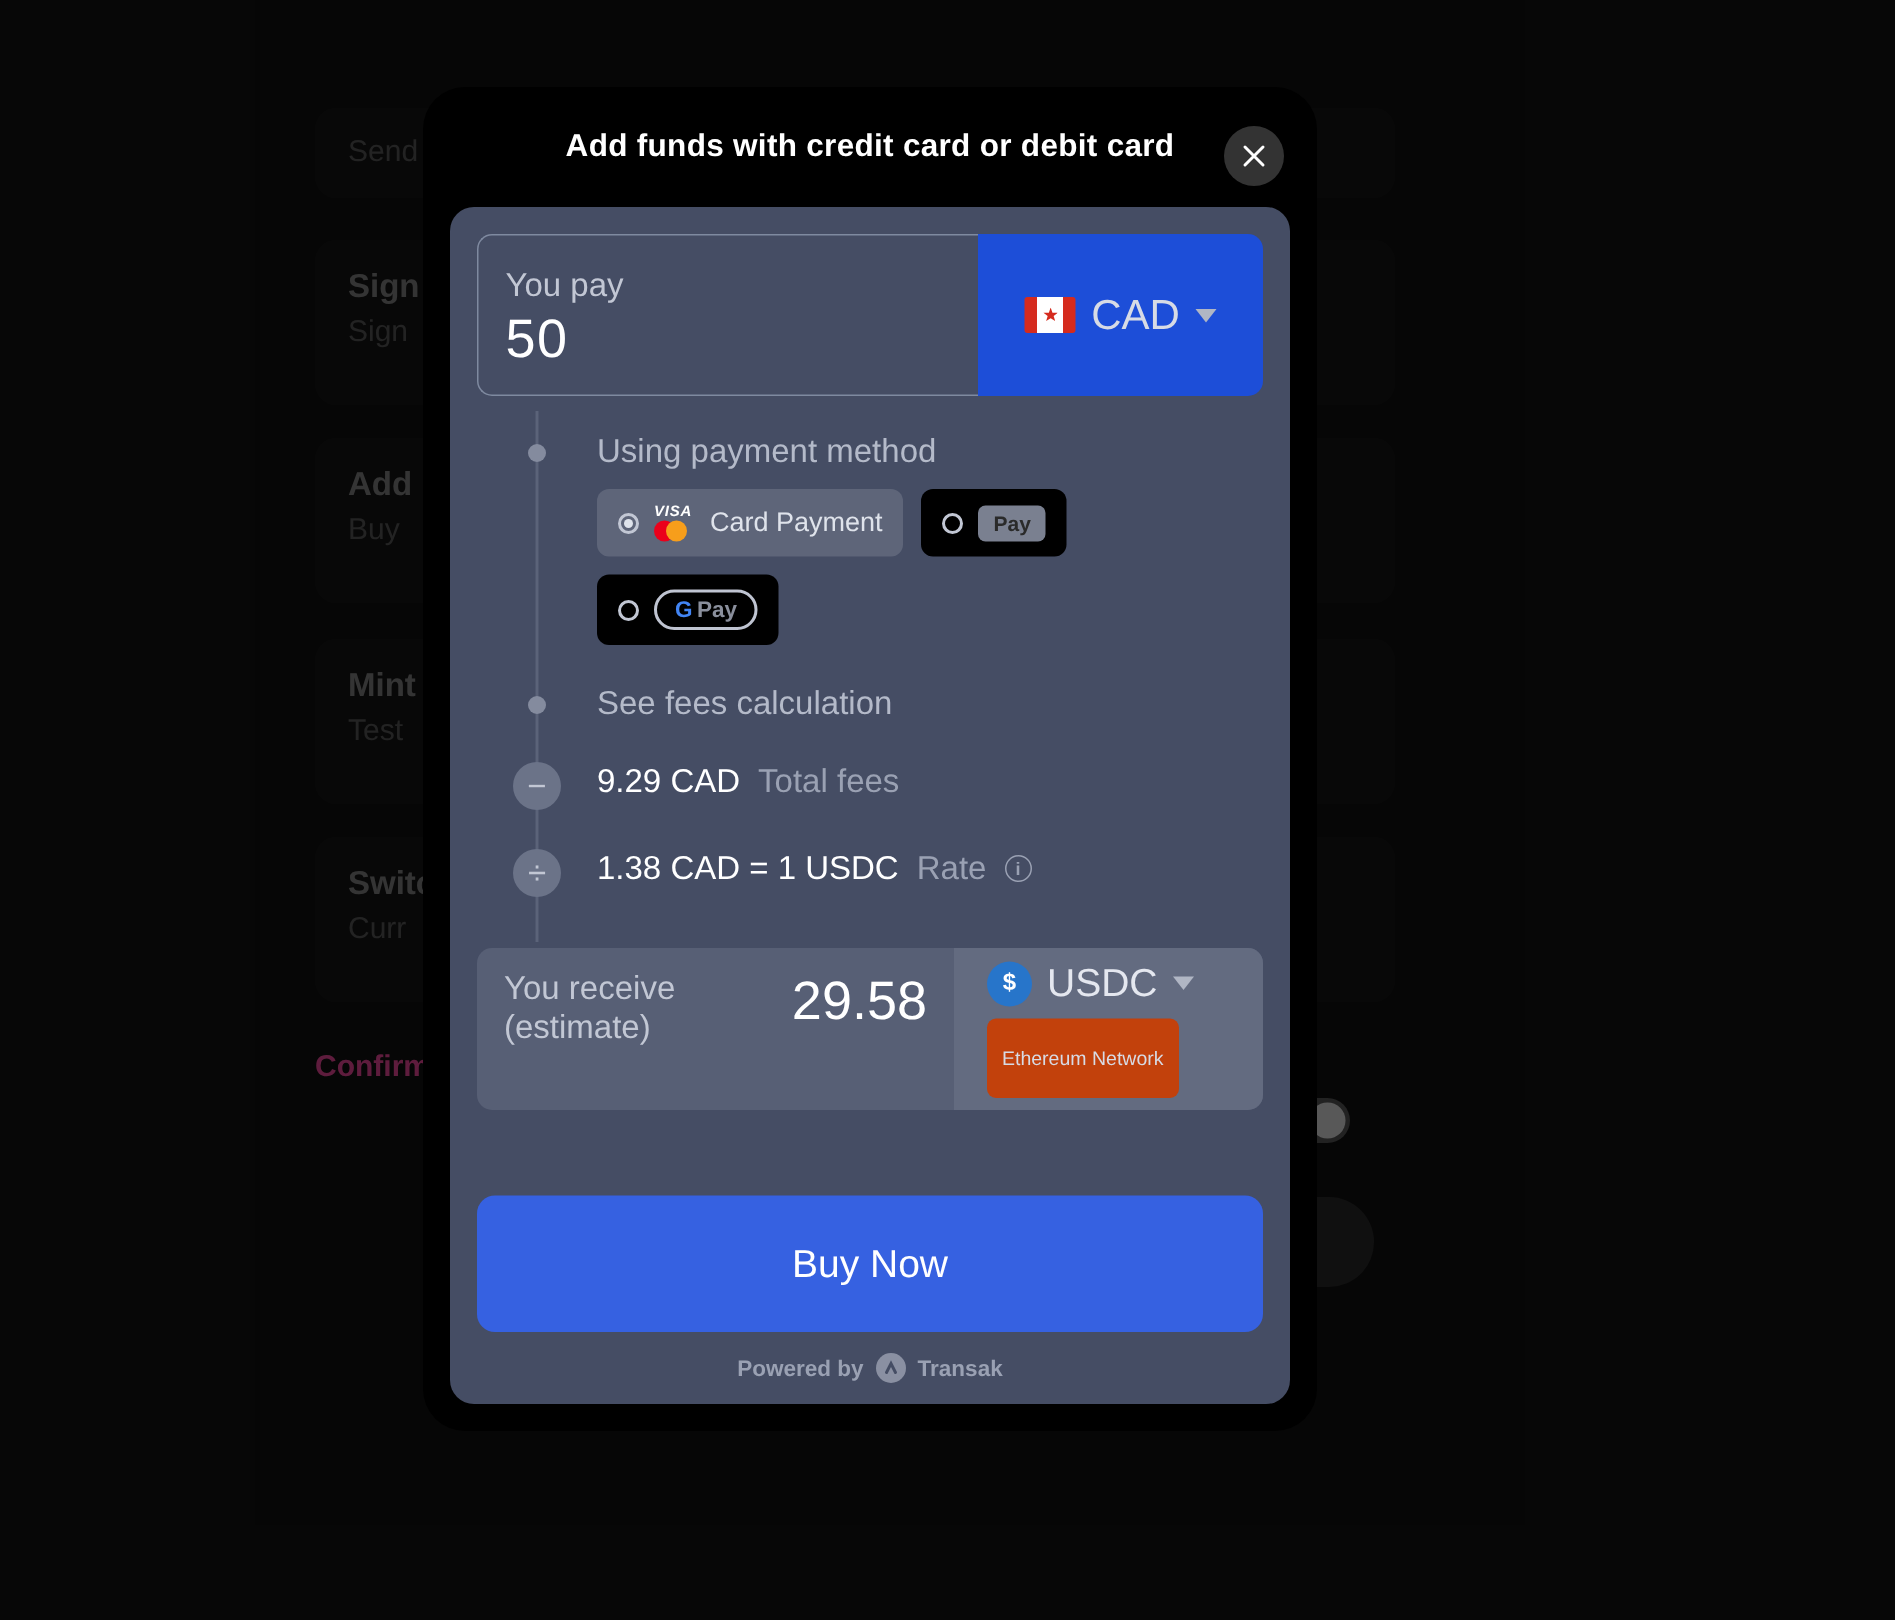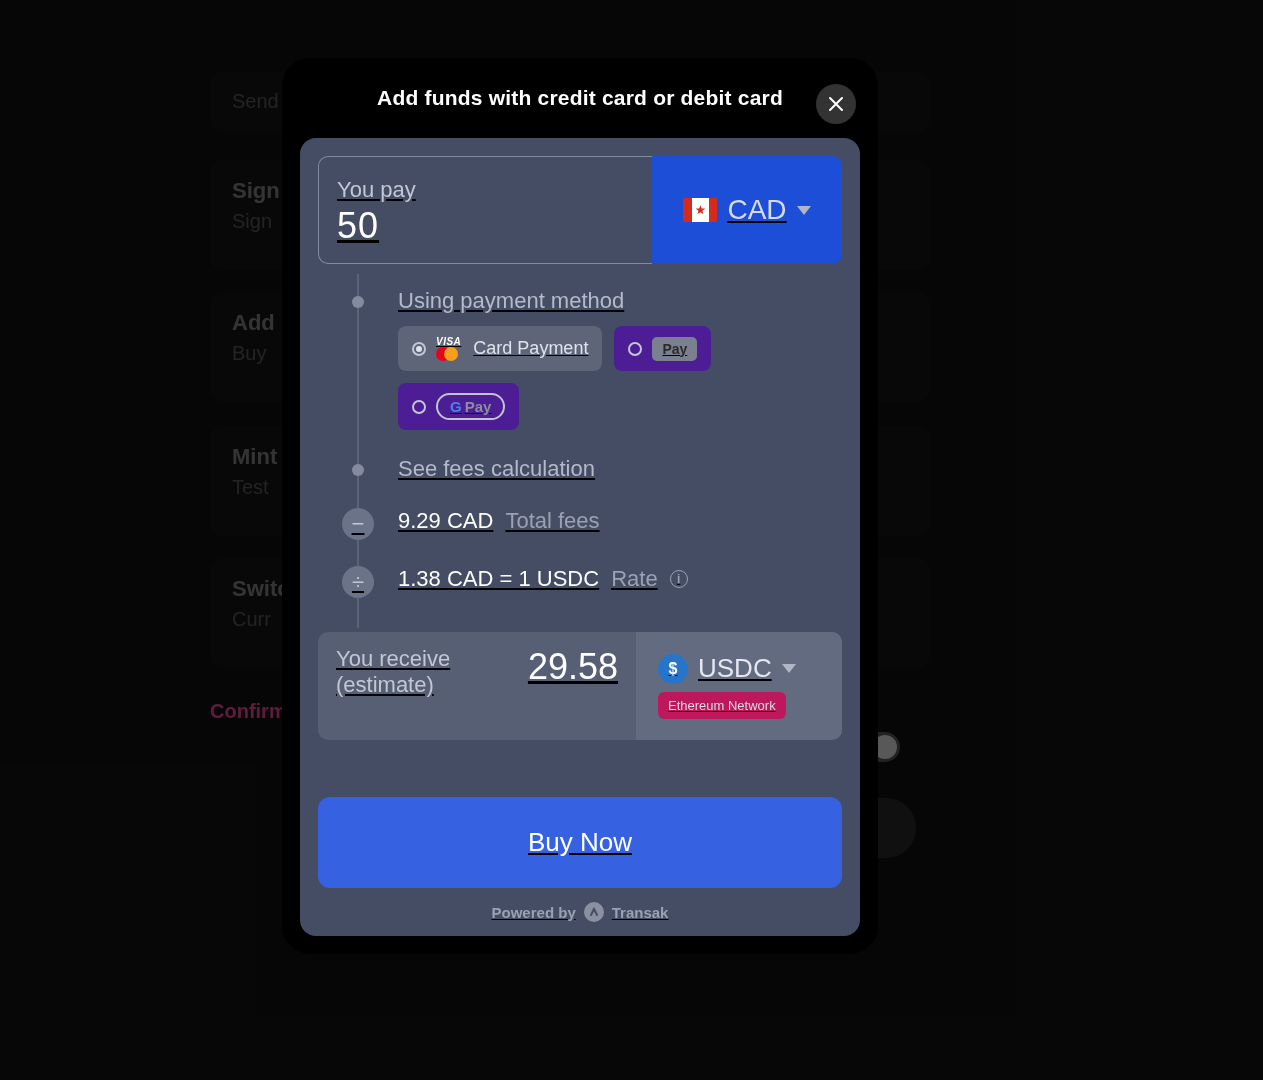--- a/index.html
+++ b/index.html
@@ -52,21 +52,20 @@
     
     .modal {
       position: absolute;
       left: 282px; top: 58px;
       width: 596px; height: 896px;
       background: #000000;
       border-radius: 28px;
       z-index: 10;
       display: flex; flex-direction: column;
       padding: 0;
-      text-decoration: underline;
     }
     .modal-header {
       display: flex; align-items: center; justify-content: center;
       position: relative;
       padding: 28px 20px 18px 20px;
     }
     .modal-title {
       color: #ffffff; font-size: 21px; font-weight: 700;
       letter-spacing: 0.2px;
     }
@@ -150,21 +149,21 @@
       color:#c2c7d4; font-size: 22px; font-weight: 300;
     }
     .t-dot.small {
       width: 12px; height: 12px; margin: 8px 10px 0 10px;
       background: #848b9e;
     }
     .t-content { flex:1; }
     .t-label { color: #b4bac9; font-size: 22px; font-weight: 400; margin-bottom: 12px;}
     .pm-row { display:flex; gap: 12px; flex-wrap: wrap;}
     .pm-btn {
-      background: #4c1d95; border-radius: 8px;
+      background: #000000; border-radius: 8px;
       padding: 10px 14px;
       display:flex; align-items:center; gap:10px;
       cursor:pointer;
     }
     .pm-btn.selected { background: #5e6579; }
     .radio { width: 14px; height:14px; border-radius:50%; border:2px solid #c2c7d4; display:inline-block; position:relative;}
     .radio.on::after { content:""; position:absolute; inset:2px; background:#dfe3eb; border-radius:50%; }
     .pm-text { color:#dfe3eb; font-size:18px; }
     .card-logo { display:flex; flex-direction:column; gap:0; align-items:flex-start; margin-right:2px;}
     .visa { color:#fff; font-size:10px; font-weight:800; font-style:italic; letter-spacing:0.5px;}
@@ -214,22 +213,22 @@
       position:relative;
     }
     .crypto-row { display:flex; align-items:center; gap:10px; cursor:pointer;}
     .usdc-icon {
       width: 30px; height:30px; border-radius:50%; background:#2775CA;
       display:flex; align-items:center; justify-content:center;
       color:#fff; font-size:16px; font-weight:700;
     }
     .crypto-code { color:#e4e7ef; font-size:26px; font-weight:500; }
     .net-badge {
-      margin-top:8px; background:#be185d; border-radius:6px;
-      padding:6px 10px; color:#d7dbe5; font-size:13px;
+      margin-top:8px; background:#c2410c; border-radius:6px;
+      padding:19px 10px; color:#d7dbe5; font-size:13px;
     }
 
     
     .spacer { flex:1; }
     .buy-btn {
       background:#3661e1; color:#ffffff;
       border-radius:12px; height:91px;
       display:flex; align-items:center; justify-content:center;
       font-size:26px; cursor:pointer;
       margin-top: 10px;

